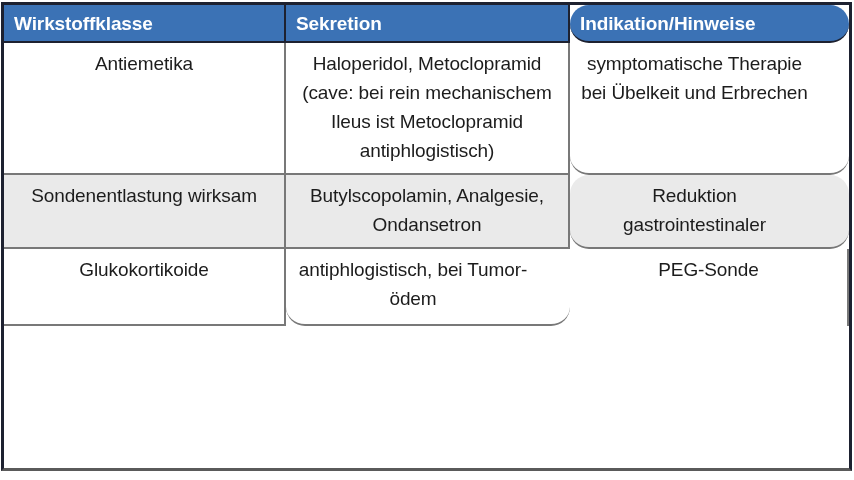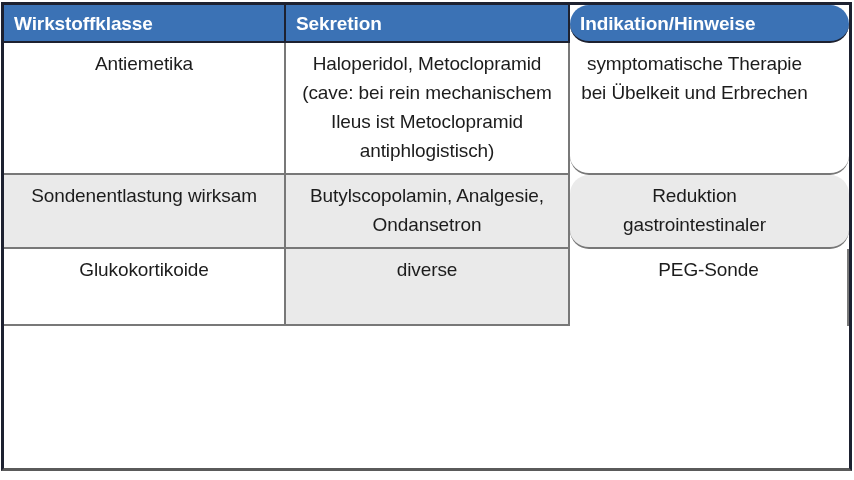--- a/index.html
+++ b/index.html
@@ -70,19 +70,19 @@
 
     <div class="cell td c1 r1">Antiemetika</div>
     <div class="cell td c2 r1">Haloperidol, Metoclopramid (cave: bei rein mechanischem Ileus ist Metoclopramid antiphlogistisch)</div>
     <div class="cell td c3 r1">symptomatische Therapie bei Übelkeit und Erbrechen</div>
 
     <div class="cell td c1 r2">Sondenentlastung wirksam</div>
     <div class="cell td c2 r2">Butylscopolamin, Analgesie, Ondansetron</div>
     <div class="cell td c3 r2">Reduktion gastrointestinaler Sekretion, Druckminderung</div>
 
     <div class="cell td c1 r3">Glukokortikoide</div>
+    <div class="cell td c3 r3">antiphlogistisch, bei Tumor-ödem</div>
 
-    <div class="cell td c2 r4">diverse</div>
 
     <div class="cell td c2 r5">PEG-Sonde</div>
 
   </div>
 </div>
 
 </body></html>

